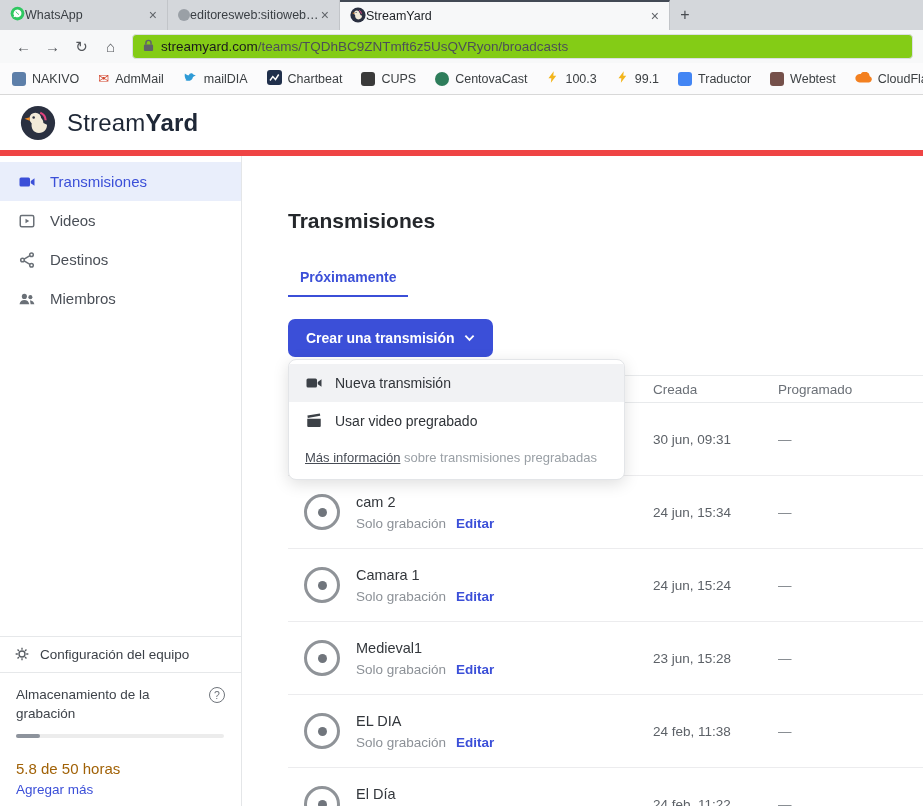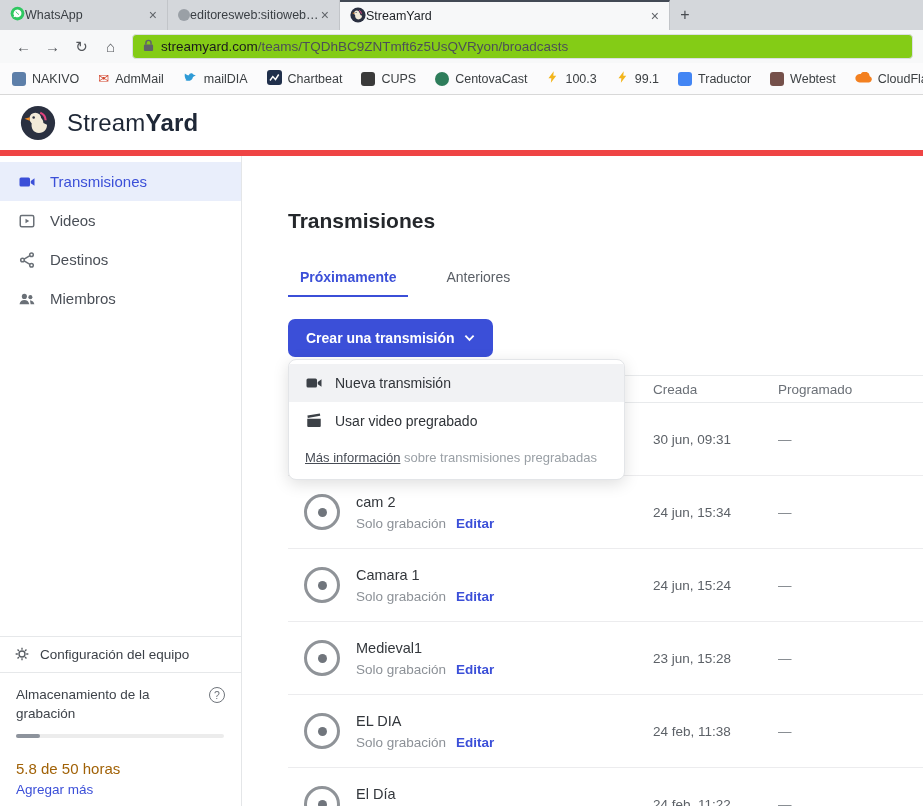--- a/index.html
+++ b/index.html
@@ -270,21 +270,20 @@
         <a class="addmore">Agregar más</a>
       </div>
     </div>
   </aside>
 
   <main class="main">
     <h1 class="page-title">Transmisiones</h1>
 
     <div class="tabs">
       <div class="tabitem active">Próximamente</div>
-      <div class="tabitem">Anteriores</div>
     </div>
 
     <button class="create-btn">
       <span>Crear una transmisión</span>
       <svg viewBox="0 0 12 8" fill="none" stroke="#fff" stroke-width="2">
           <path d="M1.5 1.5 6 6l4.5-4.5"></path>
         </svg>
     </button>
 
     <div class="table">

